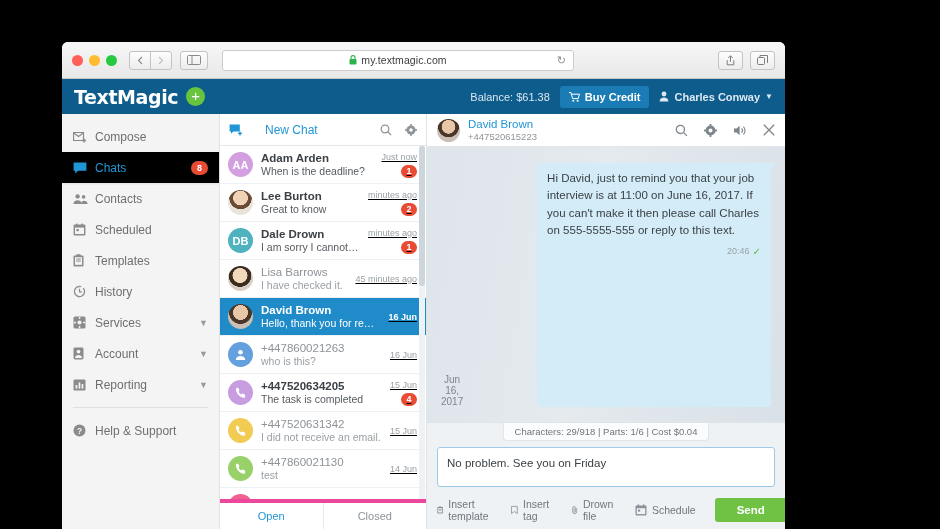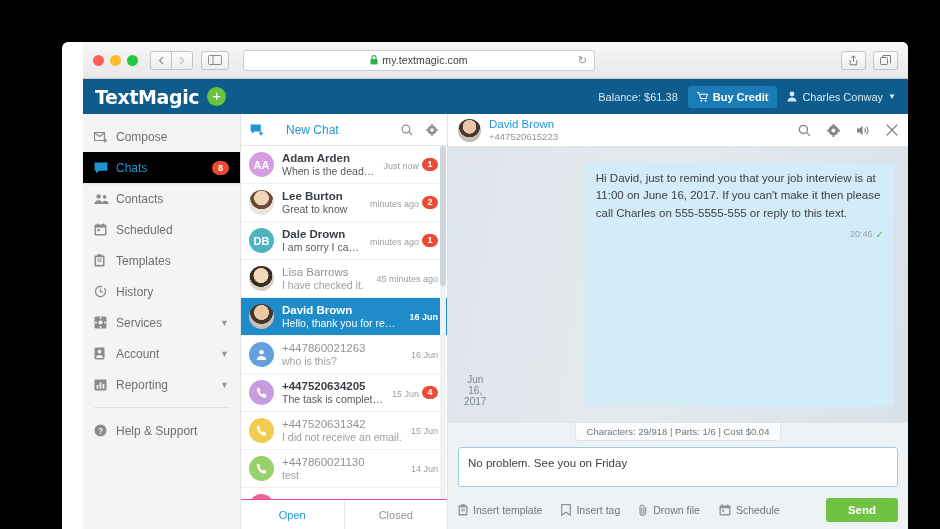--- a/index.html
+++ b/index.html
@@ -7,26 +7,25 @@
     width: 940px; height: 529px;
     background: #000;
     font-family: "Liberation Sans", sans-serif;
     overflow: hidden;
   }
 
   
   #browser-window {
     position: absolute;
     left: 62px; top: 42px;
-    width: 846px; height: 487px;
+    width: 723px; height: 487px;
     background: #fff;
     border-radius: 6px 6px 0 0;
     overflow: hidden;
     box-shadow: 0 6px 26px rgba(0,0,0,.55);
-    padding-left: 21px;
   }
 
   
   #browser-chrome {
     height: 37px;
     background: linear-gradient(#f7f7f7, #e8e8e8);
     border-bottom: 1px solid #c6c6c6;
     display: flex; align-items: center;
     padding: 0 10px;
   }
@@ -83,21 +82,21 @@
   #logo-plus {
     width: 19px; height: 19px; border-radius: 50%; background: #67c43f;
     color: #fff; font-size: 15px; line-height: 17px; text-align: center; font-weight: 300;
   }
   .hdr-right { margin-left: auto; display: flex; align-items: center; gap: 10px; }
   #balance { color: #d7e7f2; font-size: 11px; }
   #buy-credit {
     background: #1b7cb5; color: #fff; font-size: 11px; font-weight: bold;
     border-radius: 3px; padding: 5px 9px; display: flex; align-items: center; gap: 5px;
   }
-  #user-menu { color: #dce9f3; font-size: 11px; display: flex; align-items: center; gap: 5px; }
+  #user-menu { color: #dce9f3; font-size: 11px; display: flex; align-items: center; gap: 5px; font-weight: bold; }
 
   
   #app-body { display: flex; height: calc(487px - 37px - 35px); }
 
   
   #sidebar {
     width: 158px; background: #f4f4f4; border-right: 1px solid #e2e2e2;
     padding-top: 7px; flex-shrink: 0;
   }
   .nav-item {
@@ -148,38 +147,38 @@
     font-size: 11.5px; color: #3b4146; font-weight: bold;
     white-space: nowrap; overflow: hidden; text-overflow: ellipsis;
   }
   .chat-name.muted { font-weight: normal; color: #8d9398; }
   .chat-prev {
     font-size: 10.5px; color: #555b60; white-space: nowrap;
     overflow: hidden; text-overflow: ellipsis; margin-top: 1px;
   }
   .chat-prev.muted { color: #9aa0a5; }
   .chat-row.selected .chat-name, .chat-row.selected .chat-prev { color: #fff; }
-  .chat-meta { display: flex; flex-direction: row; align-items: flex-end; gap: 3px; flex-shrink: 0; }
+  .chat-meta { display: flex; flex-direction: column; align-items: flex-end; gap: 3px; flex-shrink: 0; text-decoration: underline; }
   .chat-time { font-size: 9px; color: #9aa0a5; white-space: nowrap; }
   .chat-time.bold { color: #fff; font-weight: bold; }
   .unread {
     background: #e94b35; color: #fff; font-size: 9px; font-weight: bold;
     border-radius: 9px; min-width: 16px; height: 13px; line-height: 13px;
     text-align: center; padding: 0 4px;
   }
   #list-scrollbar {
     position: absolute; right: 1px; top: 0; width: 6px; height: 100%;
     background: #eef2f5;
   }
   #list-scrollbar .thumb {
     position: absolute; top: 0; width: 6px; height: 140px;
     background: #cdd6dd; border-radius: 3px;
   }
   #chat-list-tabs {
-    height: 30px; border-top: 1px solid #ec4899; display: flex; flex-shrink: 0;
+    height: 30px; border-top: 4px solid #ec4899; display: flex; flex-shrink: 0;
   }
   .list-tab {
     flex: 1; display: flex; align-items: center; justify-content: center;
     font-size: 11px; color: #8e9499;
   }
   .list-tab.active { color: #2196d6; }
   .list-tab + .list-tab { border-left: 1px solid #e4e8ea; }
 
   
   #conversation { flex: 1; display: flex; flex-direction: column; min-width: 0; }

